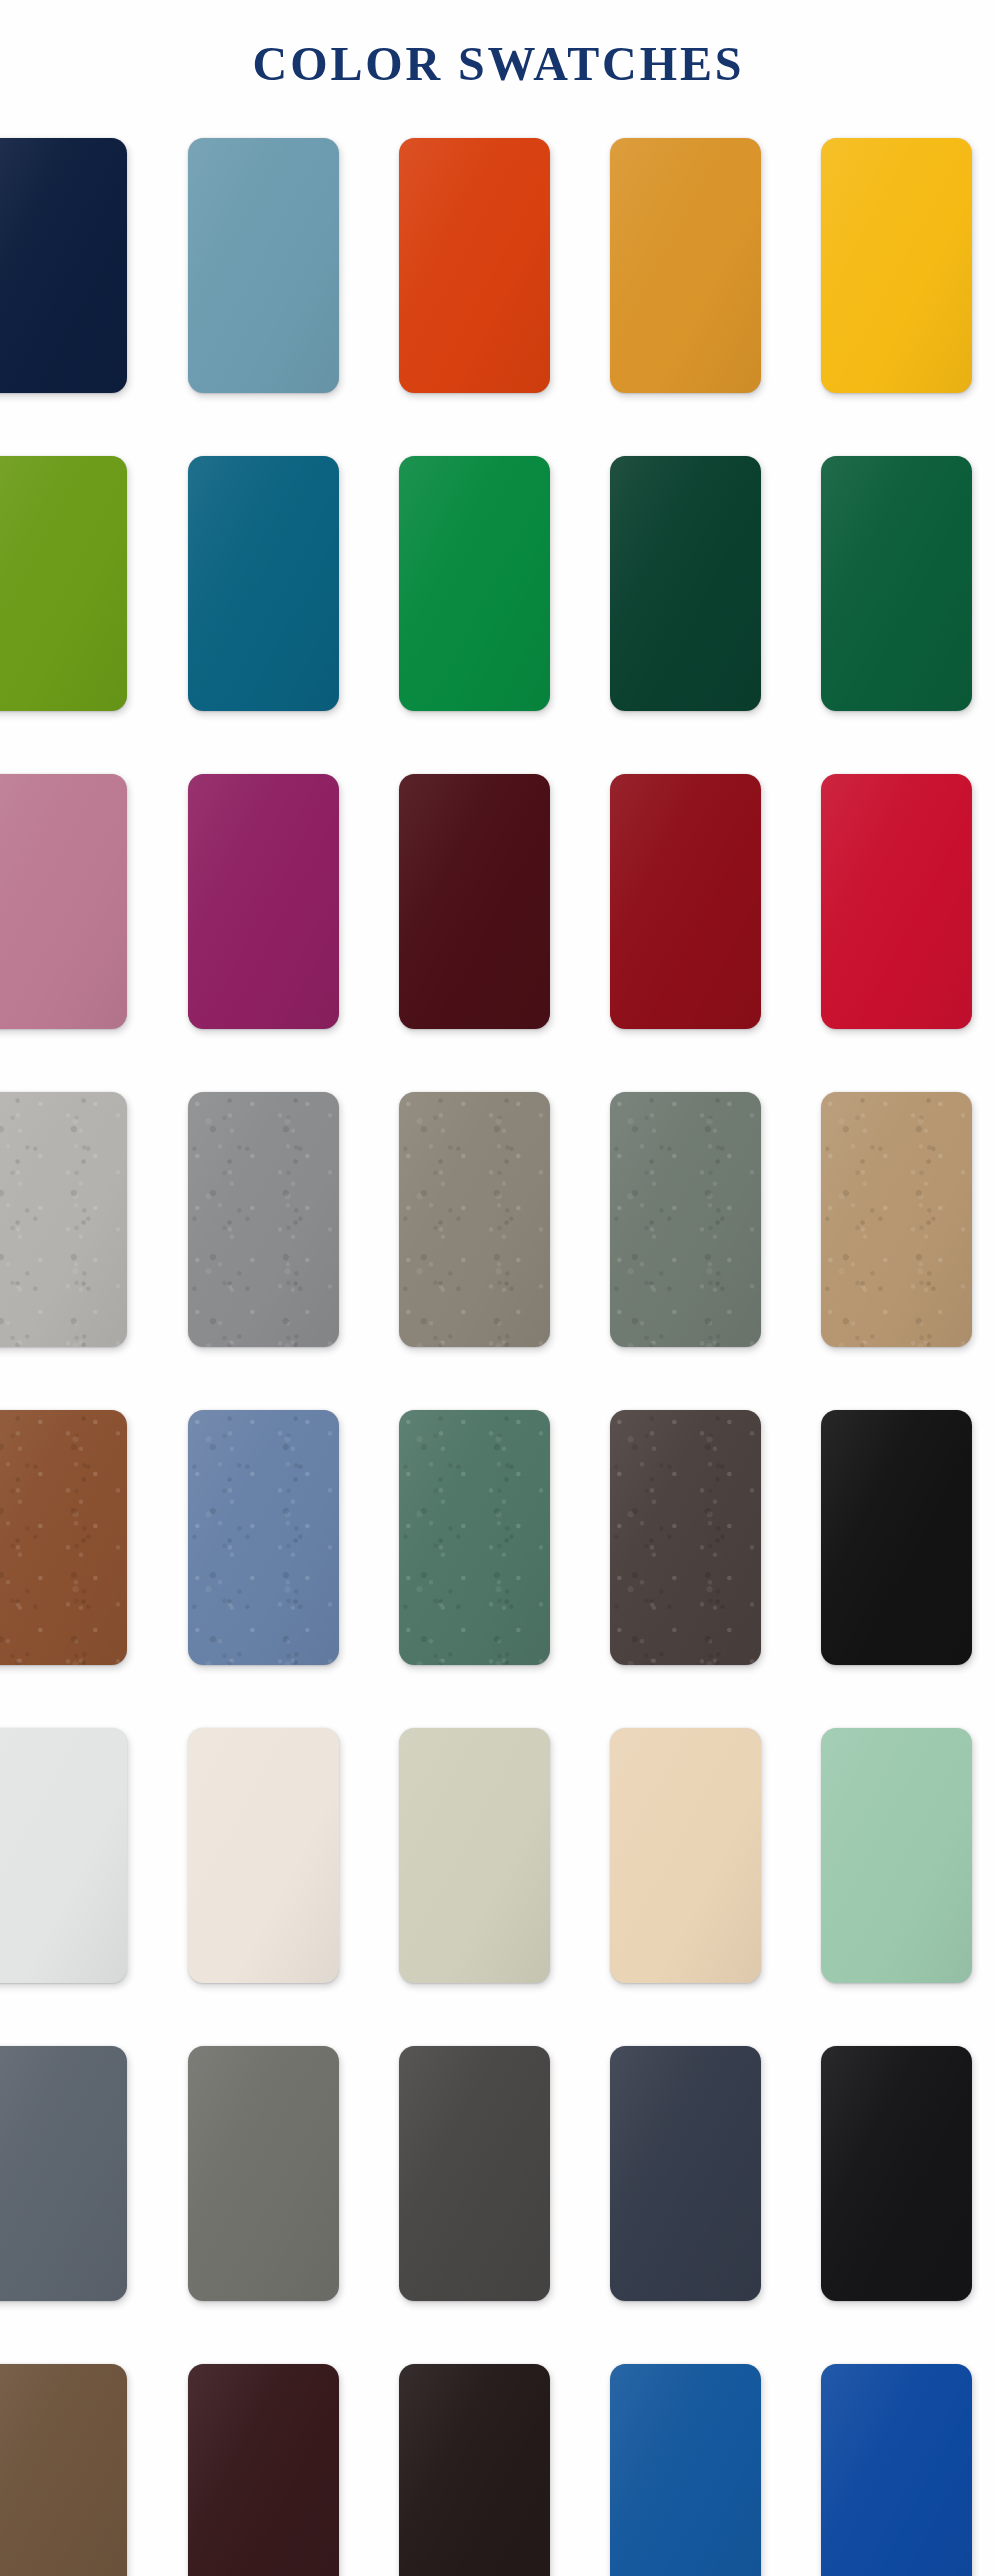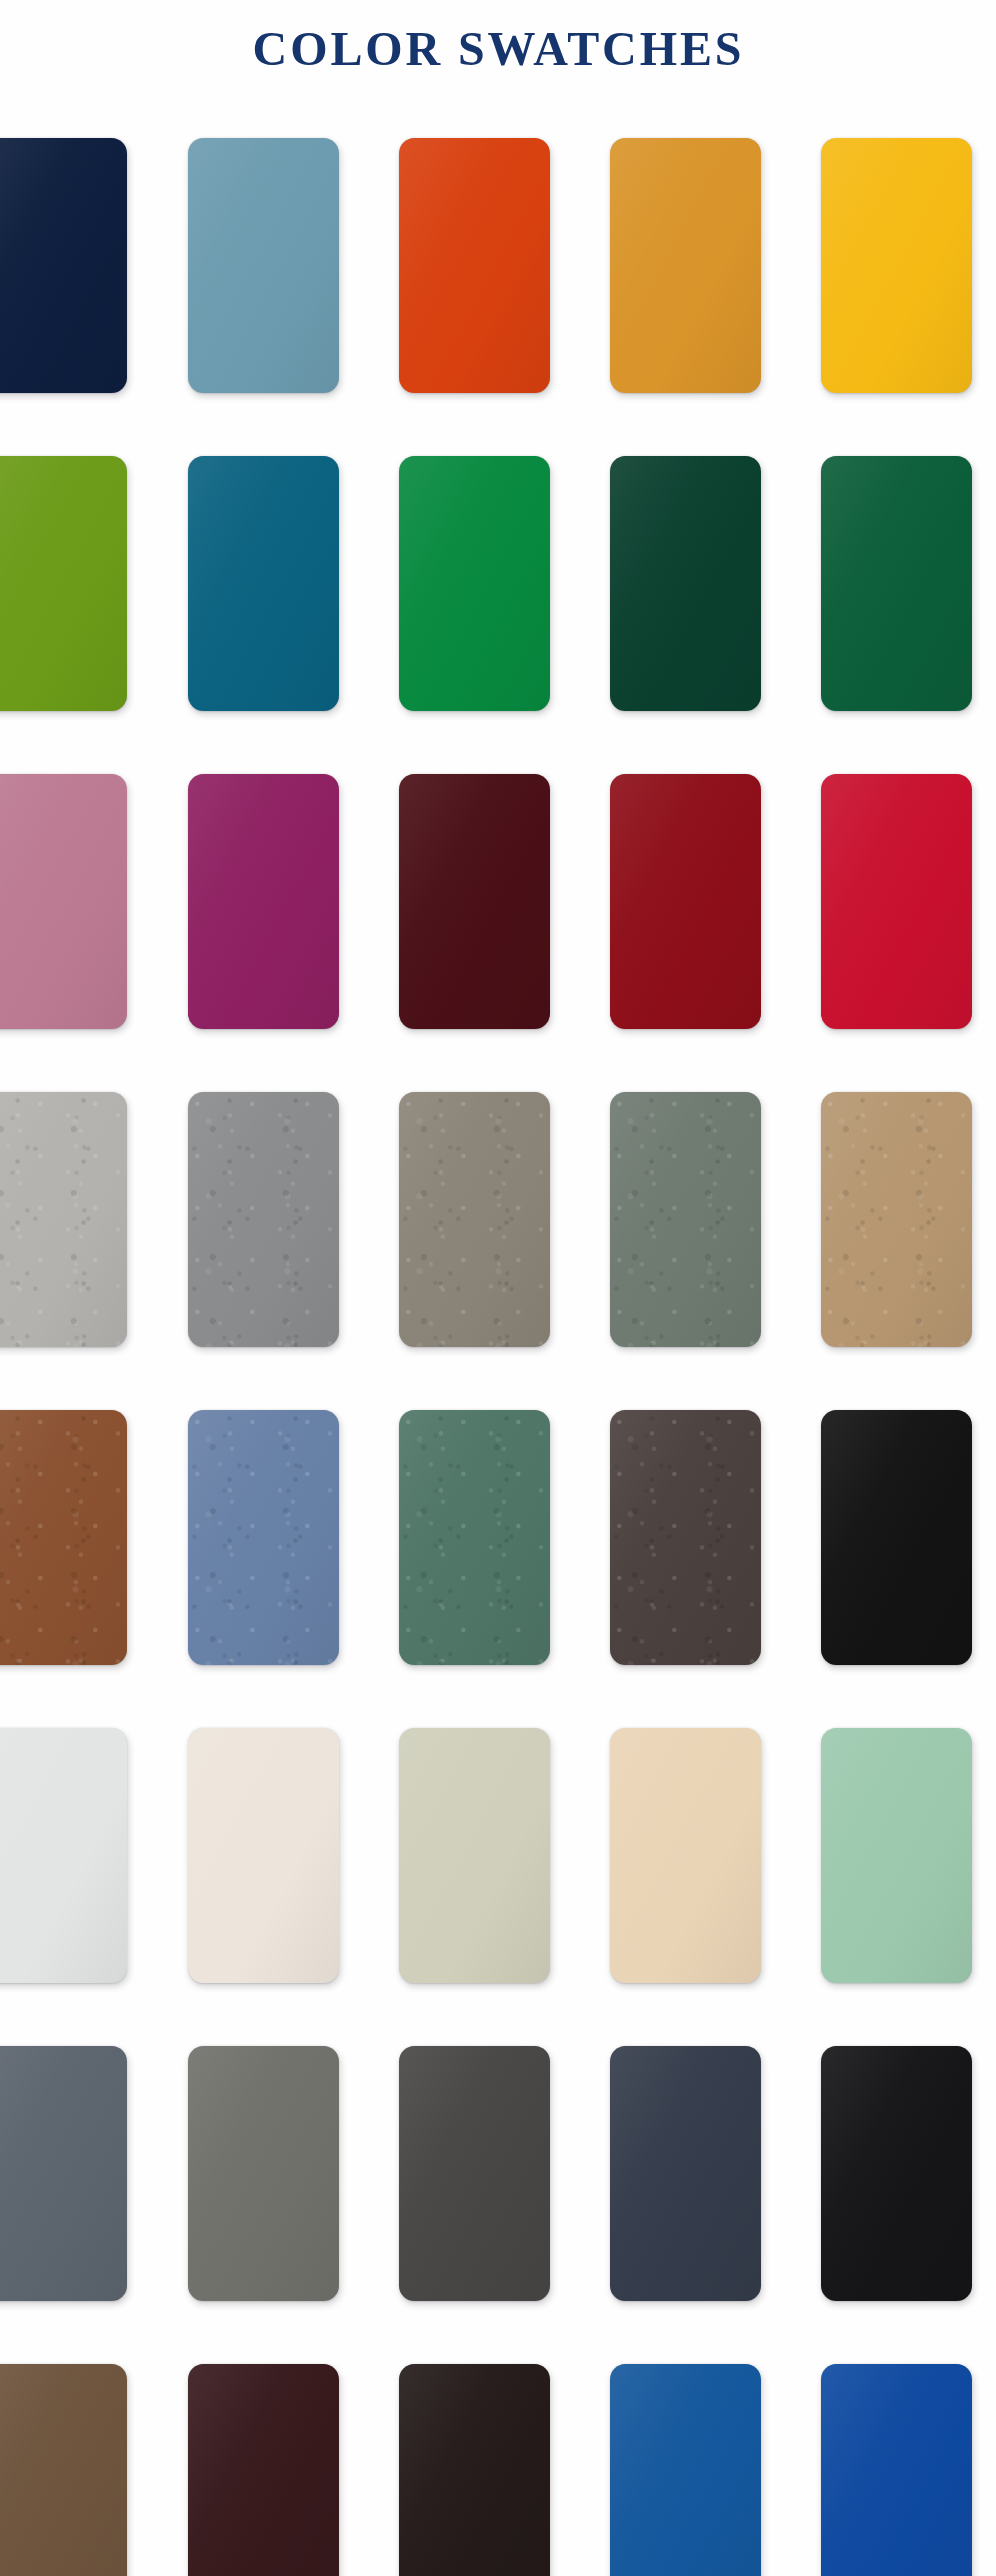--- a/index.html
+++ b/index.html
@@ -19,21 +19,21 @@
     position: relative;
     width: 997px;
     height: 2576px;
     background: #fefefe;
   }
 
   
   #title-bar {
     position: absolute;
     left: 0;
-    top: 0;
+    top: 15px;
     width: 997px;
     height: 98px;
     display: flex;
     align-items: center;
     justify-content: center;
   }
   #page-title {
     font-family: "Liberation Serif", "DejaVu Serif", serif;
     font-weight: 700;
     font-size: 48px;

